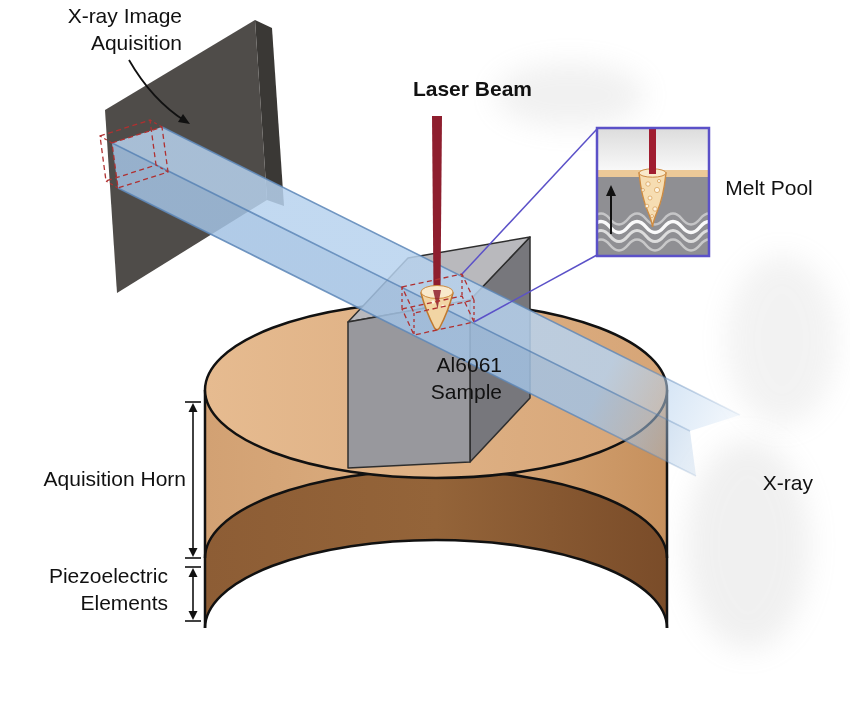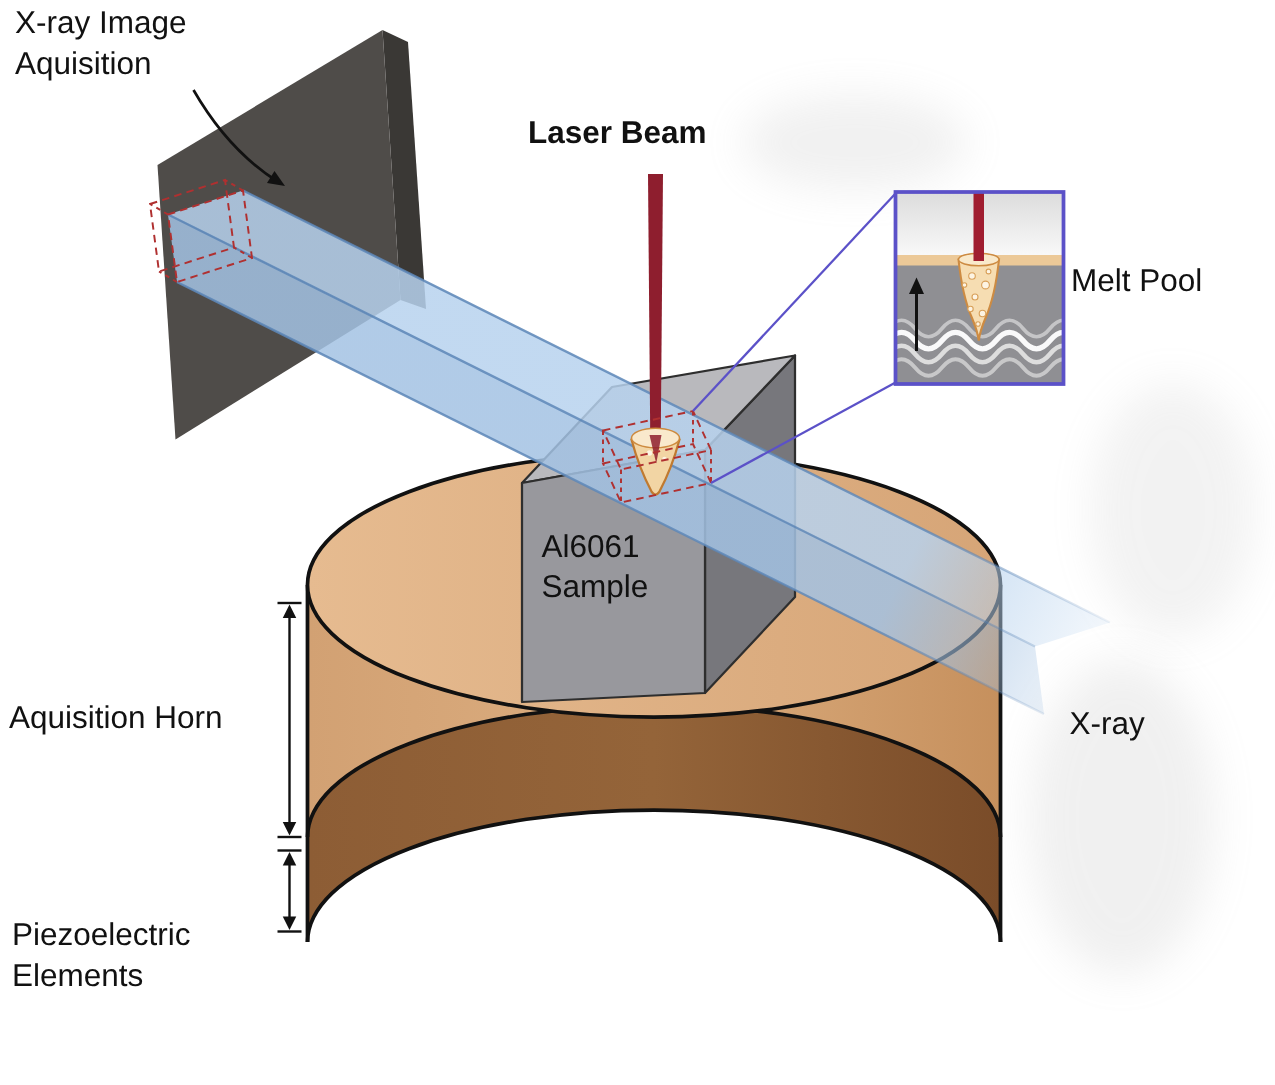--- a/index.html
+++ b/index.html
@@ -3,23 +3,23 @@
 <meta charset="utf-8">
 <style>
   html,body{margin:0;padding:0;background:#ffffff}
   .stage{
     position:relative;width:850px;height:723px;background:#ffffff;
     overflow:hidden;font-family:"Liberation Sans", sans-serif;
   }
   .stage svg{position:absolute;left:0;top:0}
   .lbl{
     position:absolute;font-size:21px;line-height:1.28;color:#111;
-    text-align:left;user-select:none;
+    text-align:right;user-select:none;
   }
-  .lbl.left{text-align:left}
+  .lbl.left{text-align:center}
 </style>
 </head>
 <body>
 
 <div class="stage">
 
 <svg width="850" height="723" viewBox="0 0 850 723">
   <defs>
     <filter id="soft" x="-60%" y="-60%" width="220%" height="220%">
       <feGaussianBlur stdDeviation="14"></feGaussianBlur>
@@ -187,21 +187,21 @@
     </g>
   </g>
 </svg>
 
 <div class="lbl" style="left:10px;top:3px;width:172px;">X-ray Image Aquisition</div>
 
 <div class="lbl" style="left:352px;top:76px;width:180px;font-weight:bold;">Laser Beam</div>
 
 <div class="lbl left" style="left:714px;top:175px;width:110px;">Melt Pool</div>
 
-<div class="lbl" style="left:361px;top:352px;width:120px;">Al6061 Sample</div>
+<div class="lbl" style="left:382px;top:352px;width:120px;">Al6061 Sample</div>
 
 <div class="lbl" style="left:713px;top:470px;width:100px;">X-ray</div>
 
 <div class="lbl" style="left:6px;top:466px;width:180px;">Aquisition Horn</div>
 
-<div class="lbl" style="left:8px;top:563px;width:160px;margin-top:48px;">Piezoelectric Elements</div>
+<div class="lbl" style="left:8px;top:563px;width:160px;">Piezoelectric Elements</div>
 
 </div>
 
 </body></html>

